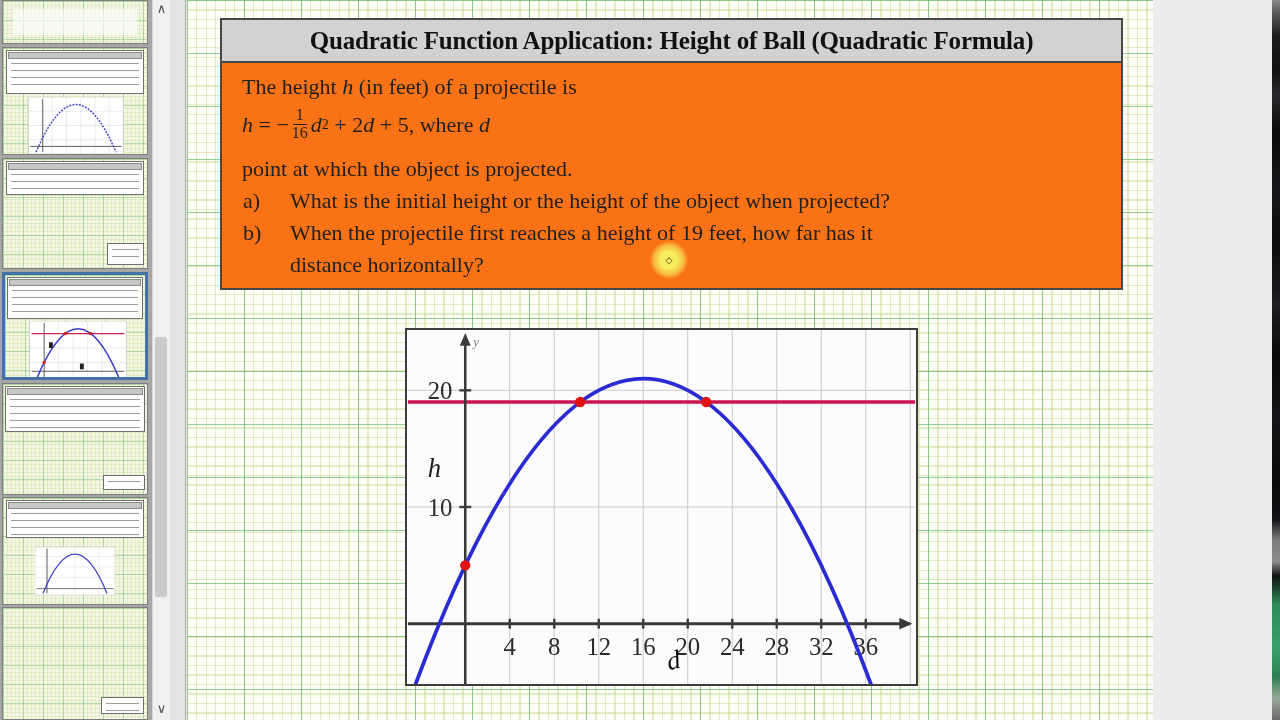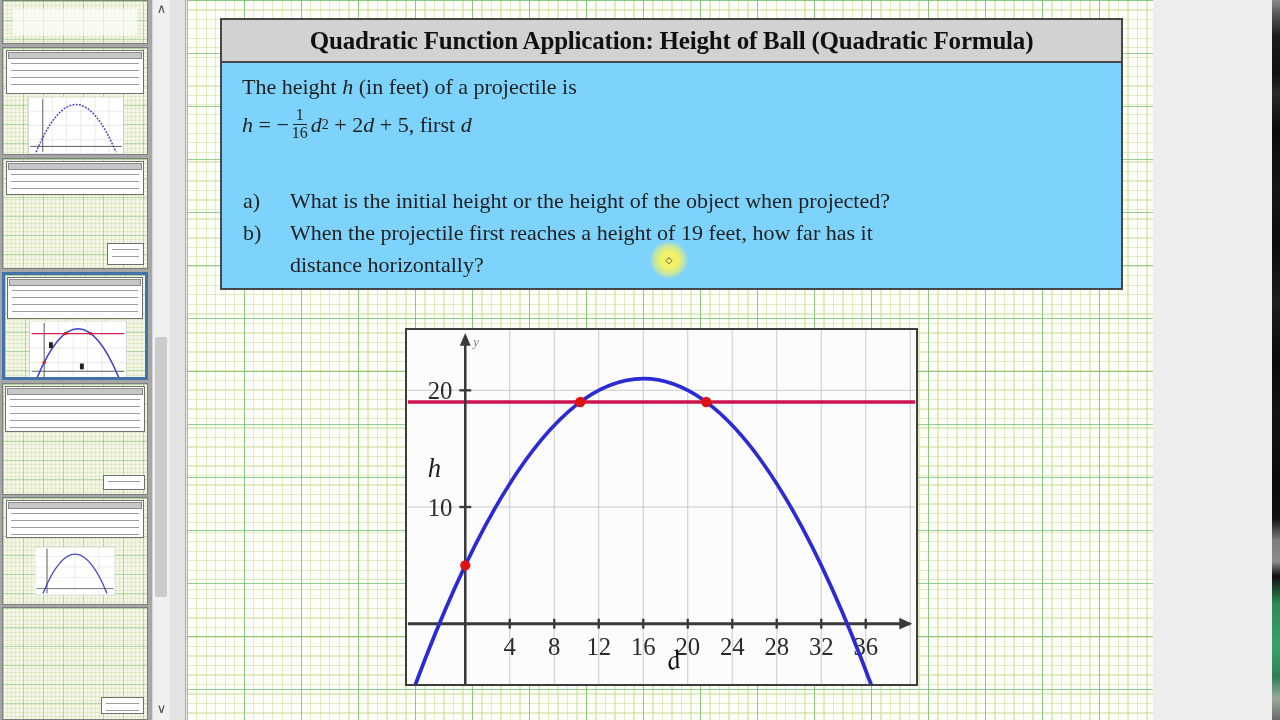--- a/index.html
+++ b/index.html
@@ -48,21 +48,21 @@
   #gap{position:absolute;left:170px;top:0;width:16px;height:720px;background:#e3e3e3;border-right:1px solid #a9a9a9;box-sizing:border-box;}
   #page{position:absolute;left:187px;top:0;width:966px;height:720px;}
   #desktop{position:absolute;left:1153px;top:0;width:119px;height:720px;background:#ededed;border-left:1px solid #cicccc;}
   #noise-strip{position:absolute;left:1272px;top:0;width:8px;height:720px;
     background:linear-gradient(180deg,#8a8a8a 0%,#555 2%,#1c1c1c 5%,#101010 10%,#2a2a2e 13%,#0a0a0a 18%,
       #16161a 26%,#0c0c0c 34%,#1d1d22 42%,#0a0a0a 50%,#141418 58%,#0b0b0b 66%,#101014 72%,
       #7b7b7b 75%,#8c8c8c 78%,#111 80%,#2f8b57 84%,#3aa06a 90%,#2f7f55 94%,#9aa89a 97%,#6a6a6a 100%);}
 
   
   #problem-box{position:absolute;left:220px;top:18px;width:903px;height:272px;
-               background:#7dd3fc;border:2px solid #474747;box-sizing:border-box;}
+               background:#f97316;border:2px solid #474747;box-sizing:border-box;}
   #problem-title{height:41px;line-height:41px;background:#d2d2d2;border-bottom:2px solid #474747;
                  text-align:center;font-weight:bold;font-size:25px;color:#111;letter-spacing:-0.2px;}
   .ptext{position:absolute;font-size:22px;color:#1f1f1f;white-space:nowrap;}
   .pvar{font-style:italic;}
   #formula-row{position:absolute;left:20px;top:88px;font-size:22px;color:#1f1f1f;
                display:flex;align-items:center;white-space:pre;}
   .frac{display:inline-flex;flex-direction:column;align-items:center;font-size:16px;line-height:1.05;
         margin:0 3px;transform:translateY(-1px);}
   .frac .num{border-bottom:1.6px solid #222;padding:0 3px;}
   sup.exp{font-size:14px;vertical-align:super;line-height:0;}
@@ -199,23 +199,24 @@
 <div id="page" class="gridpaper"></div>
 
 <div id="problem-box">
   <div id="problem-title">Quadratic Function Application: Height of Ball (Quadratic Formula)</div>
 
   <div class="ptext" style="left:20px;top:54px;">
     <span>The height </span><span class="pvar">h</span><span> (in feet) of a projectile is</span>
   </div>
 
   <div id="formula-row">
-    <span class="pvar">h</span><span> = −</span><span class="frac"><span class="num">1</span><span class="den">16</span></span><span class="pvar">d</span><sup class="exp">2</sup><span> + 2</span><span class="pvar">d</span><span> + 5,</span><span> first </span><span class="pvar">d</span>
-  </div>
-
+    <span class="pvar">h</span><span> = −</span><span class="frac"><span class="num">1</span><span class="den">16</span></span><span class="pvar">d</span><sup class="exp">2</sup><span> + 2</span><span class="pvar">d</span><span> + 5,</span><span> where </span><span class="pvar">d</span>
+  </div>
+
+  <div class="ptext" style="left:20px;top:136px;">point at which the object is projected.</div>
 
   <div class="ptext qlabel" style="top:168px;">a)</div>
   <div class="ptext qtext" style="top:168px;">What is the initial height or the height of the object when projected?</div>
 
   <div class="ptext qlabel" style="top:200px;">b)</div>
   <div class="ptext qtext" style="top:200px;">When the projectile first reaches a height of 19 feet, how far has it</div>
   <div class="ptext qtext" style="top:232px;">distance horizontally?</div>
 </div>
 
 <div id="graph-box">

